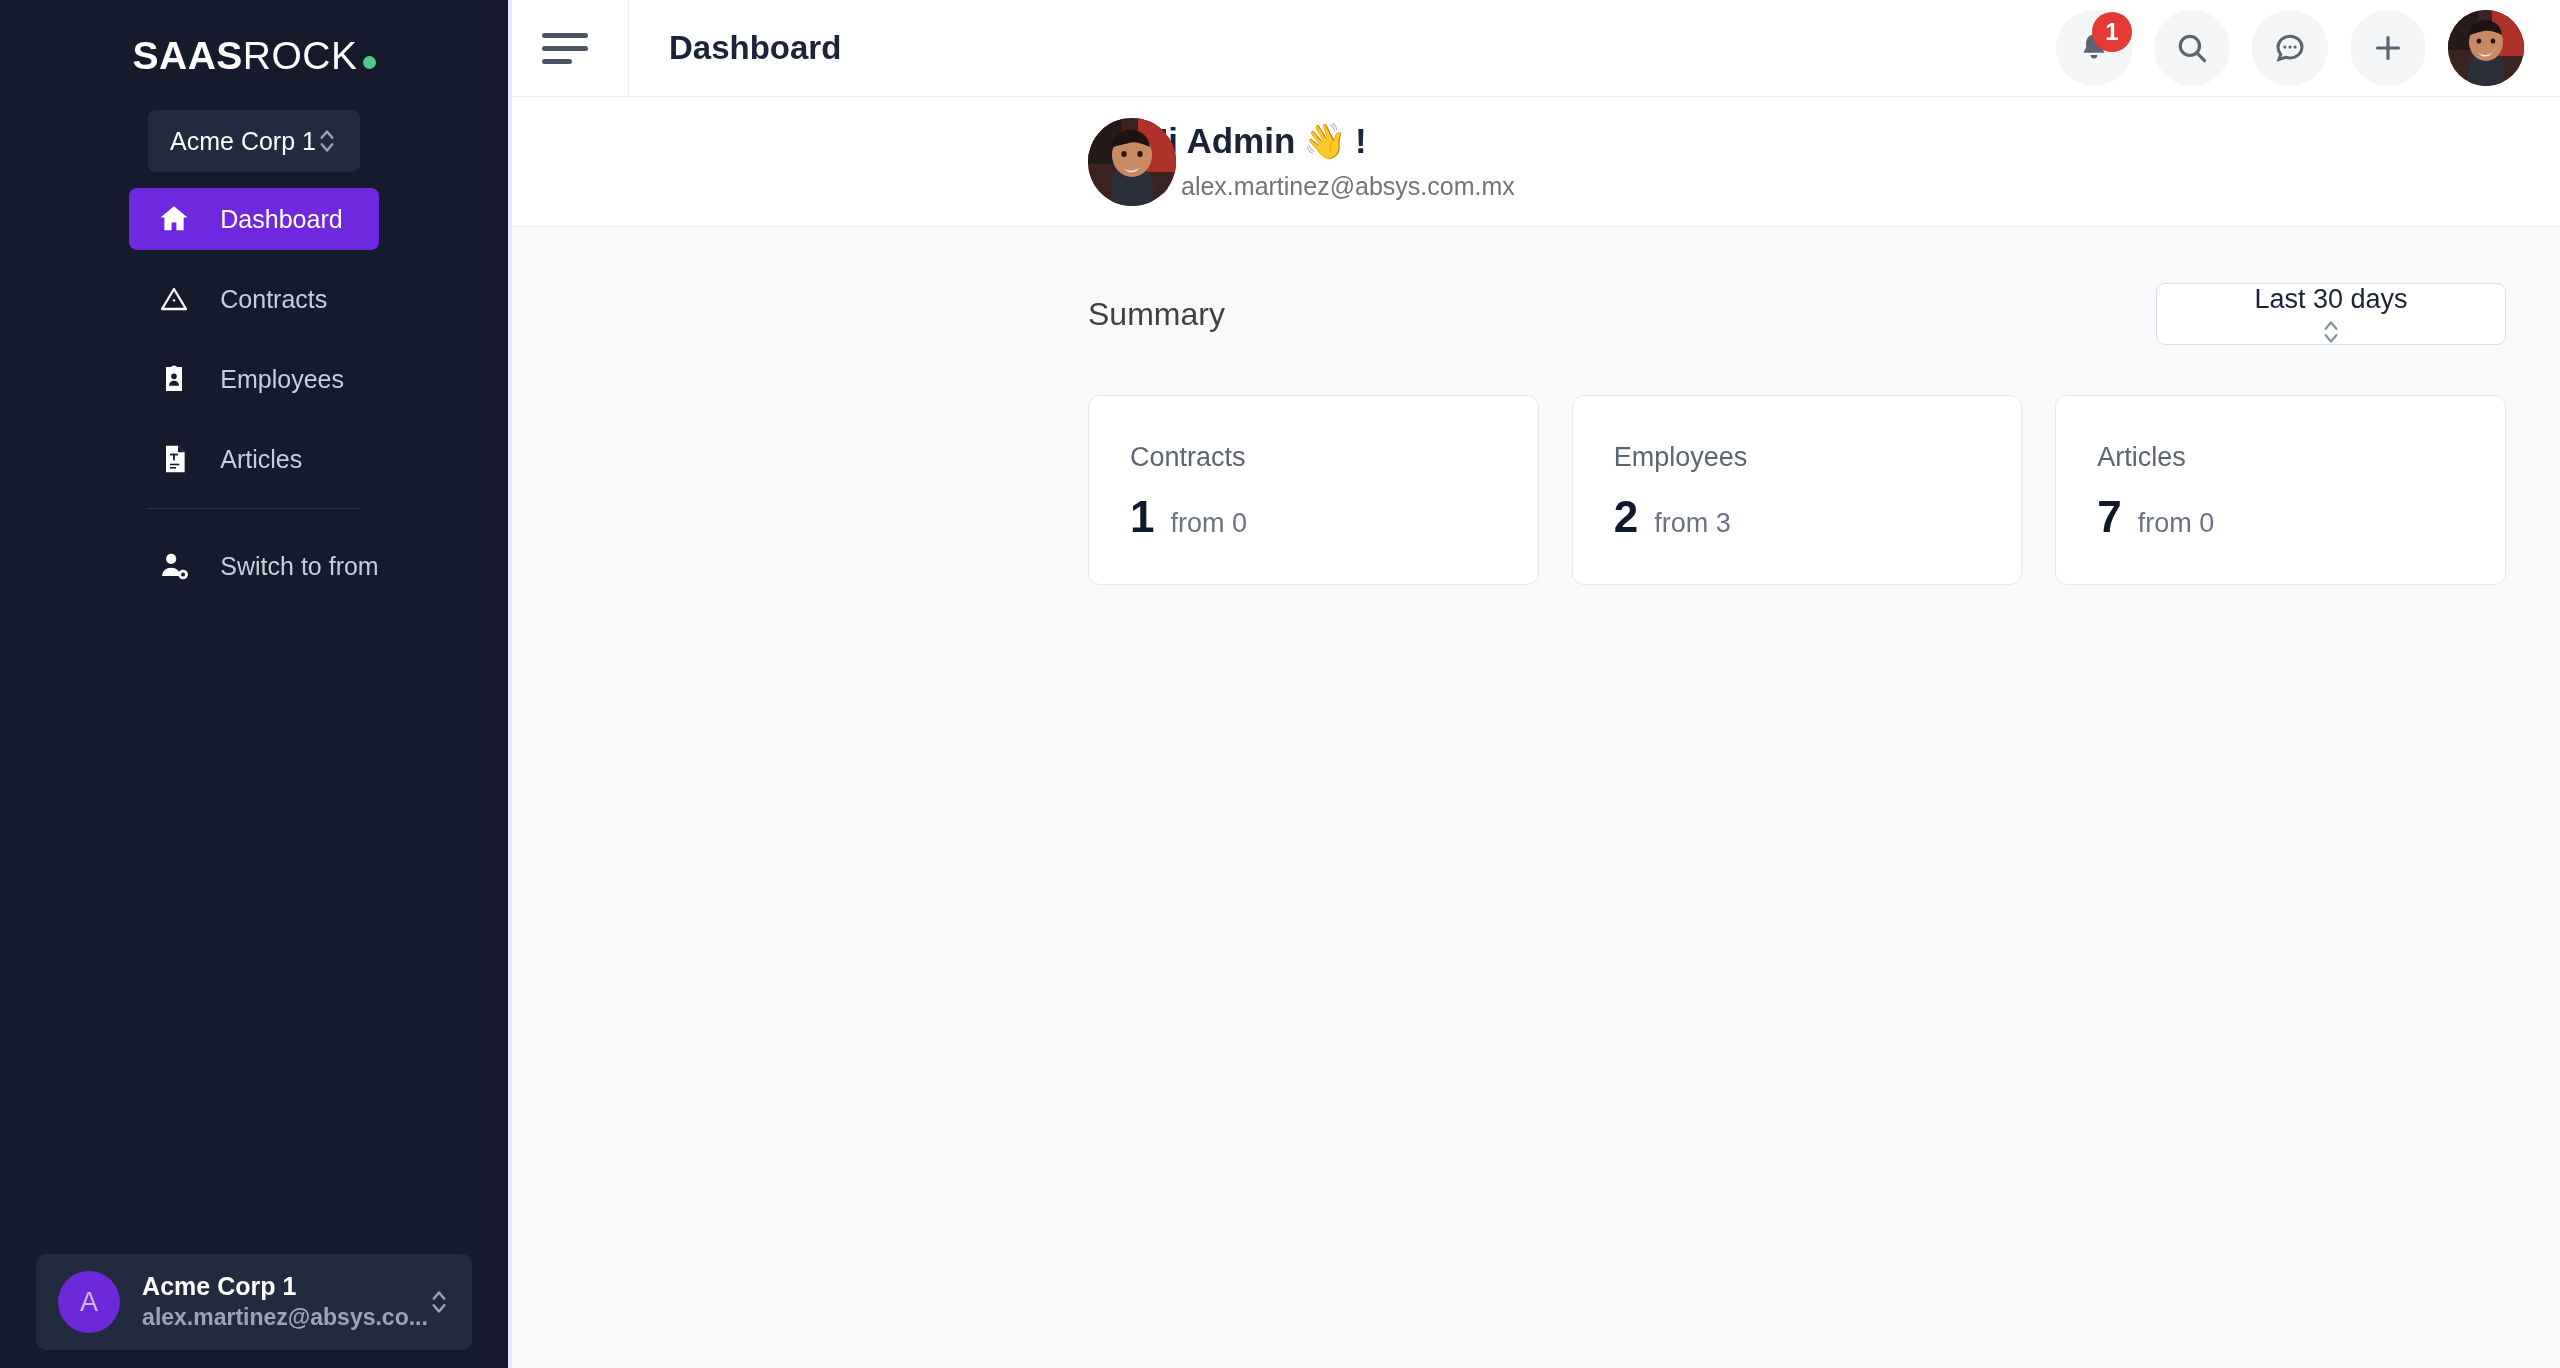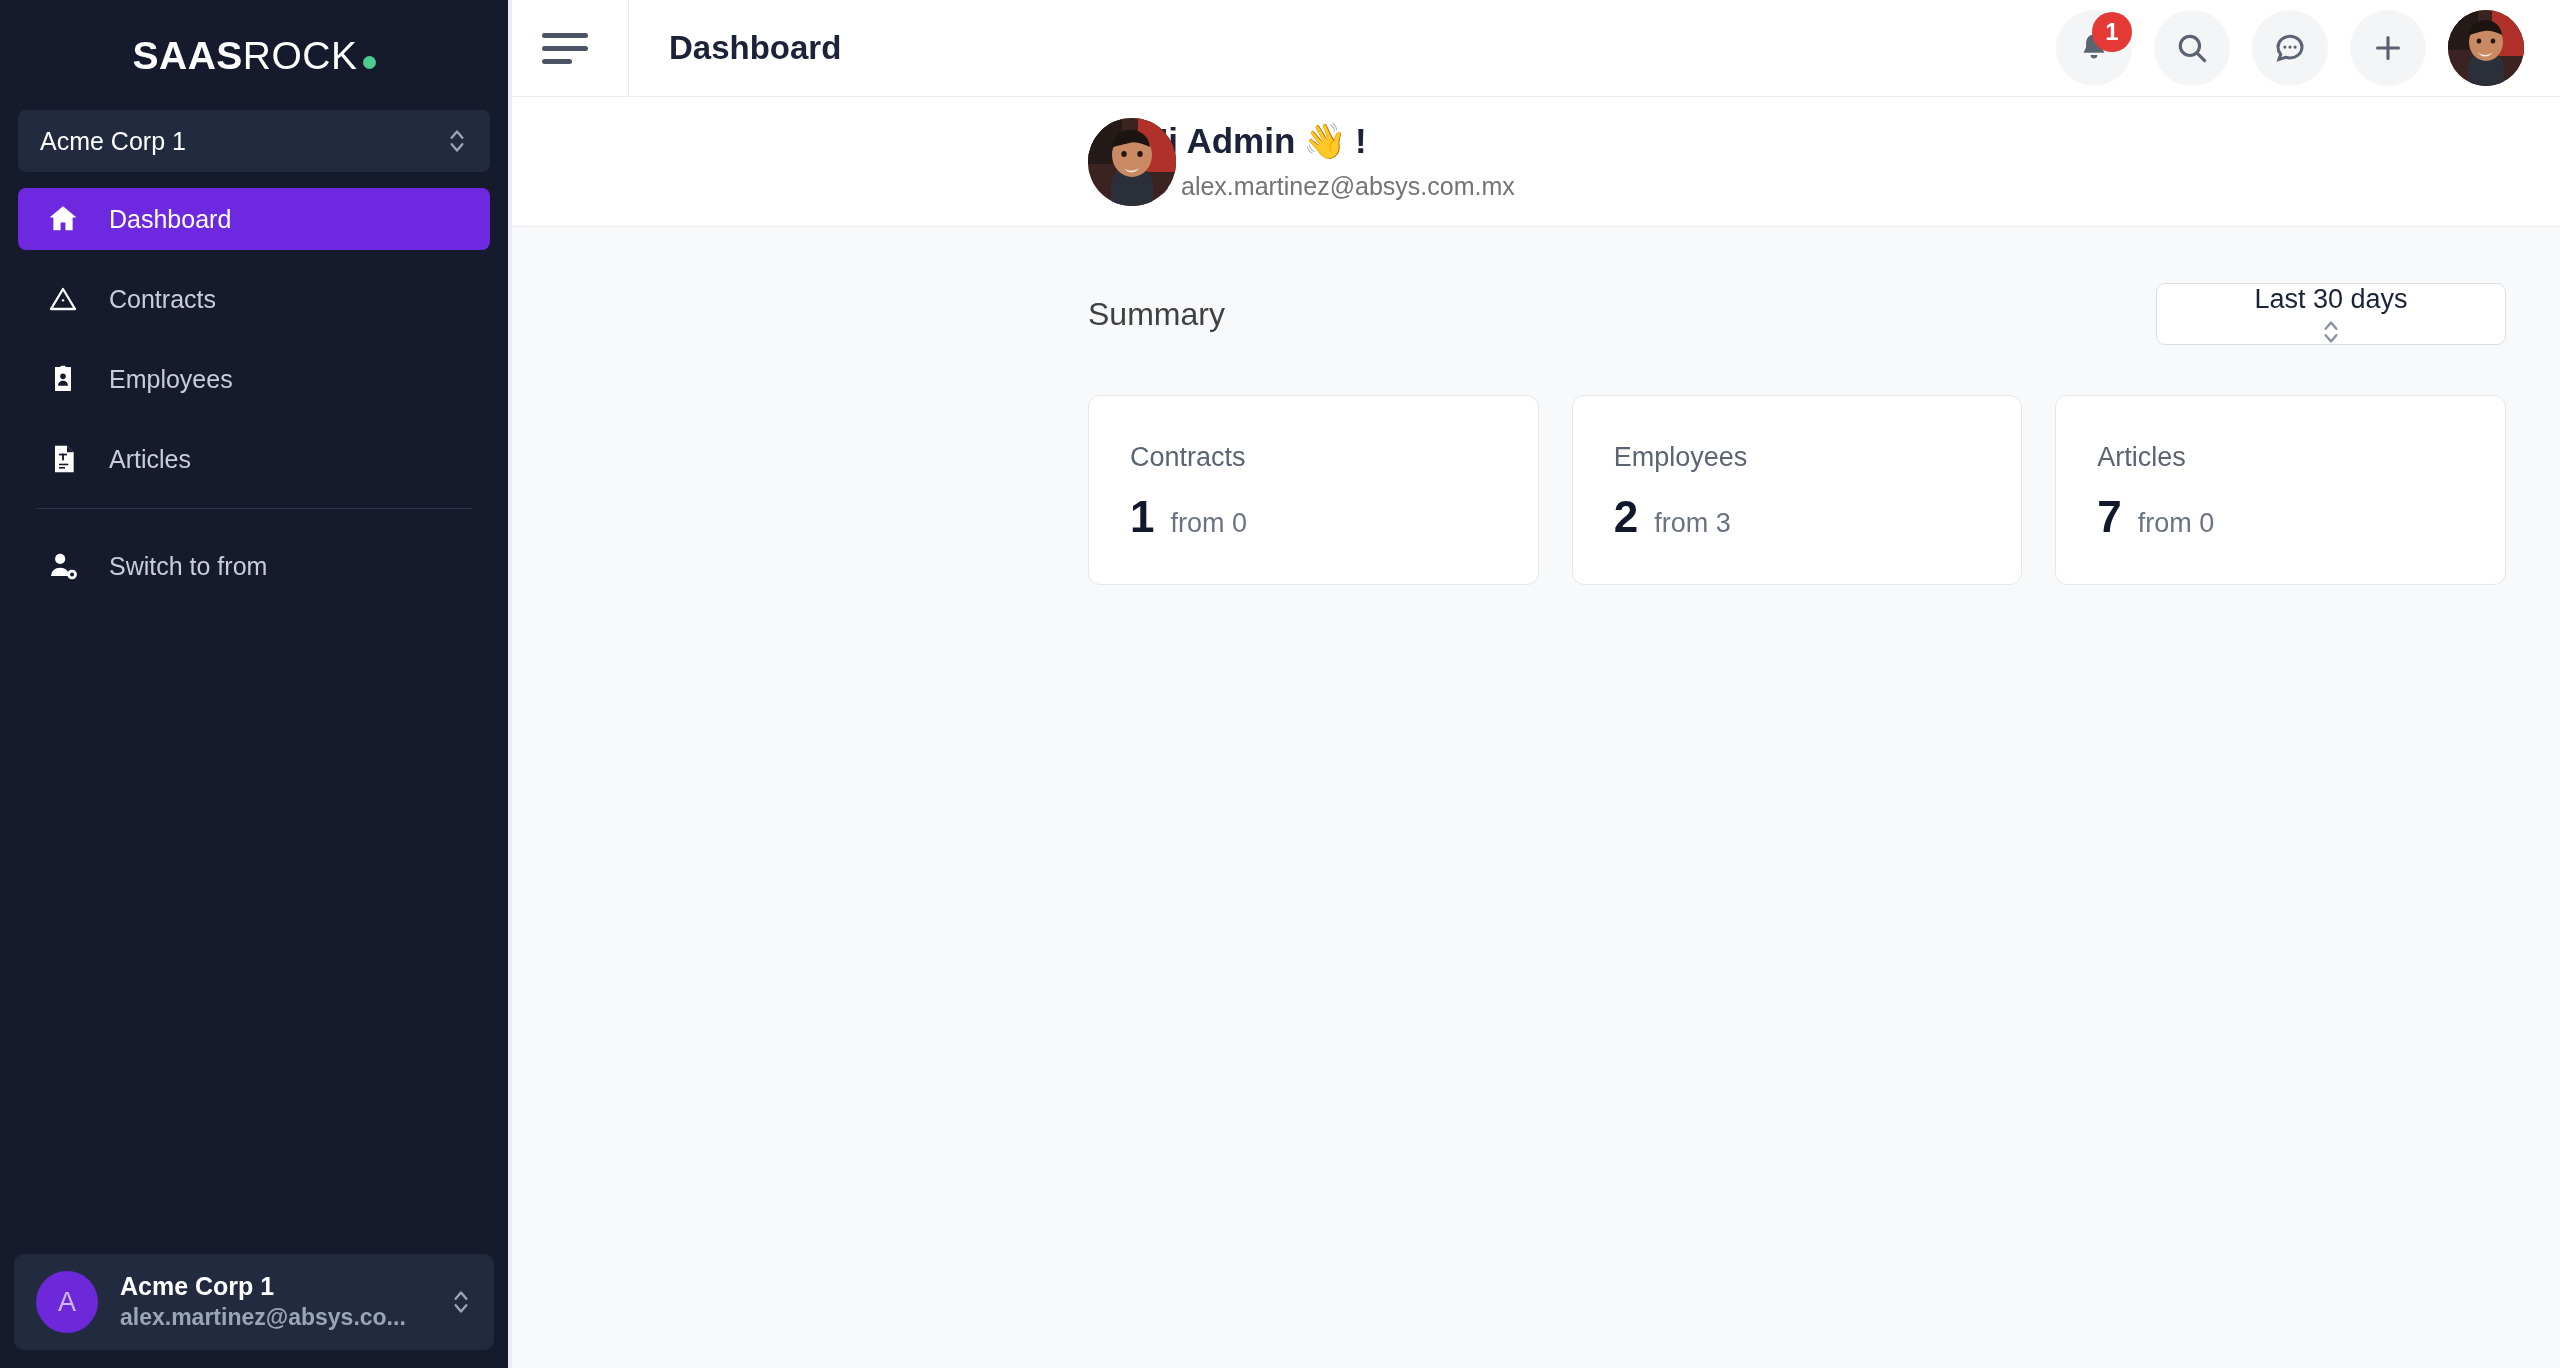--- a/index.html
+++ b/index.html
@@ -12,20 +12,21 @@
   .app { display:flex; width:2560px; height:1368px; }
 
   
   .sidebar {
     width:512px; height:1368px;
     background:#151B2C;
     display:flex; flex-direction:column;
     flex:0 0 512px;
     border-right:4px solid #EDEBFA;
     position:relative;
+    align-items:center;
   }
   .logo-wrap {
     height:110px;
     display:flex; align-items:center; justify-content:center;
     flex:0 0 110px;
   }
   .logo {
     font-size:39px; letter-spacing:0.5px;
     color:#ffffff; line-height:1;
     display:flex; align-items:baseline;

